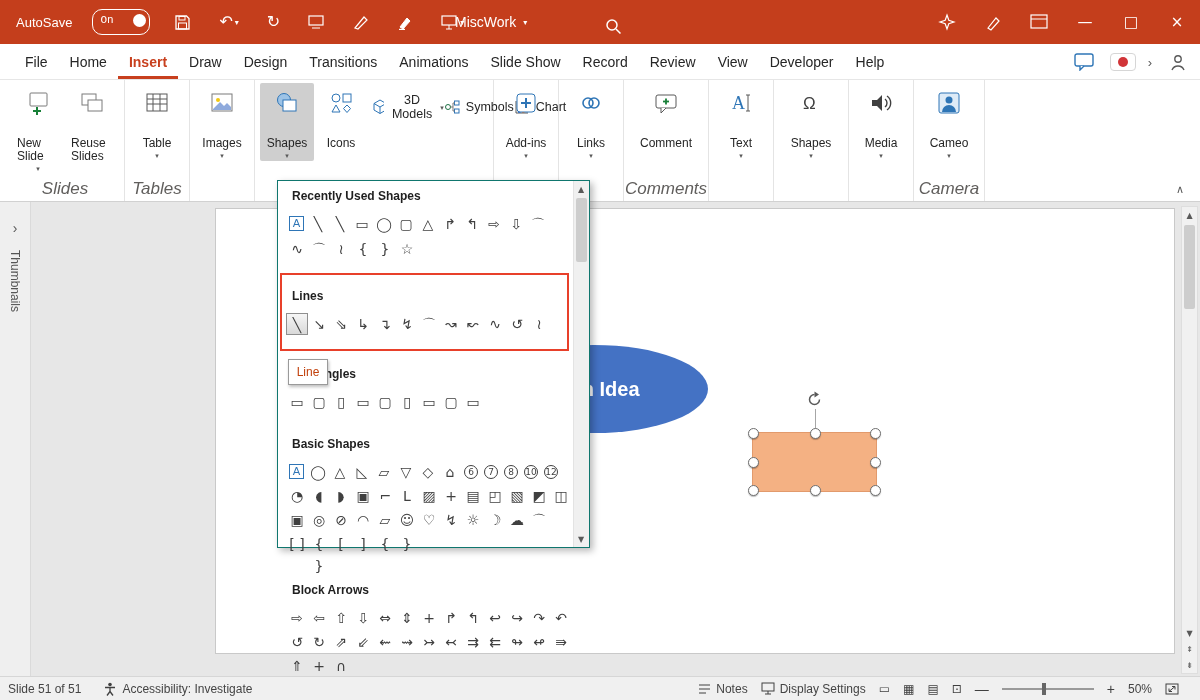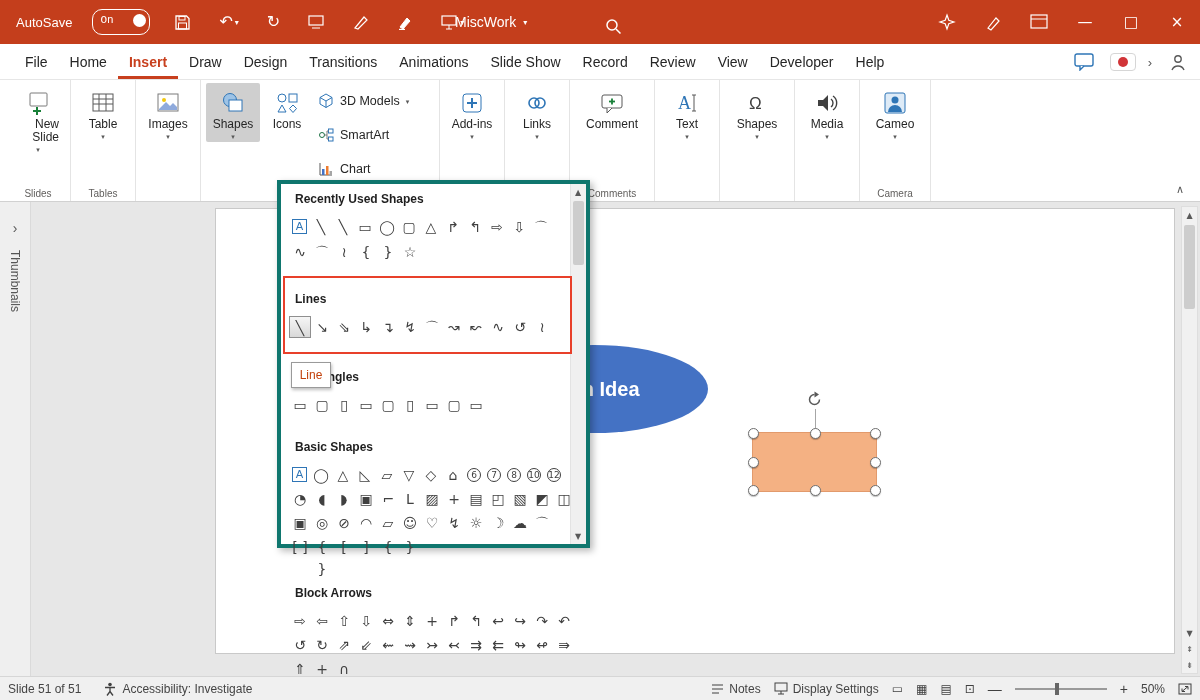--- a/index.html
+++ b/index.html
@@ -28,27 +28,27 @@
   .mtab.active{color:#C8401E;box-shadow:inset 0 -3px 0 #C8401E;font-weight:bold;}
   .mtab.contextual{color:#D83B01;}
   .mb-right{position:absolute;right:8px;top:0;height:36px;display:flex;align-items:center;gap:12px;}
   .record-pill{display:flex;align-items:center;gap:4px;border:1px solid #D6D6D6;border-radius:4px;padding:3px 7px;background:#fff;cursor:pointer;}
   .reddot{width:10px;height:10px;border-radius:50%;background:#D13438;}
   .mb-chev{font-size:13px;color:#595959;}
 
   
   #ribbon{position:absolute;top:80px;left:0;width:1200px;height:122px;background:#fff;border-bottom:1px solid #D1D1D1;display:flex;align-items:stretch;padding-left:6px;box-sizing:border-box;z-index:15;}
   .rgroup{position:relative;display:flex;align-items:flex-start;padding:3px 5px 18px;border-right:1px solid #E4E4E4;}
-  .glabel{position:absolute;bottom:2px;left:0;width:100%;text-align:center;font-size:10px;color:#605E5C;white-space:nowrap;}
+  .glabel{position:absolute;bottom:2px;left:0;width:100%;text-align:center;font-size:17px;color:#605E5C;white-space:nowrap;font-style:italic;}
   .rbtn{display:flex;flex-direction:column;align-items:center;width:54px;padding-top:5px;background:none;border:none;cursor:pointer;border-radius:2px;}
   .rbtn .icn{height:30px;display:flex;align-items:center;justify-content:center;}
-  .rlabel{font-size:12px;color:#262626;text-align:right;line-height:13px;margin-top:0;}
+  .rlabel{font-size:12px;color:#262626;text-align:left;line-height:13px;margin-top:19px;}
   .rchev{font-size:7px;color:#595959;margin-top:2px;font-family:"DejaVu Sans",sans-serif;}
   .rbtn.selected{background:#CFCFCF;}
-  .rstack{display:flex;flex-direction:column;gap:18px;padding:10px 4px 0;width:112px;}
+  .rstack{display:flex;flex-direction:row;gap:0;padding:10px 4px 0;width:112px;}
   .rsmall{display:flex;align-items:center;gap:6px;font-size:12.5px;color:#262626;background:none;border:none;cursor:pointer;padding:0;}
   #ribbon-collapse{position:absolute;right:10px;bottom:4px;font-size:11px;color:#595959;background:none;border:none;cursor:pointer;font-family:"DejaVu Sans",sans-serif;}
 
   
   #content{position:absolute;top:202px;left:0;width:1200px;height:474px;background:#E7E7E7;}
   #thumbstrip{position:absolute;left:0;top:0;width:30px;height:100%;background:#EFEFEF;border-right:1px solid #DADADA;cursor:pointer;}
   #thumbstrip .chev{display:block;text-align:center;margin-top:18px;color:#595959;font-size:14px;}
   #thumbstrip .vlabel{display:block;margin:14px auto 0;writing-mode:vertical-rl;font-size:12px;color:#555;}
   #slide{position:absolute;left:215px;top:6px;width:960px;height:446px;background:#fff;border:1px solid #C9C9C9;box-sizing:border-box;}
   #oval{position:absolute;left:480px;top:143px;width:228px;height:88px;border-radius:50%;display:flex;align-items:center;justify-content:center;z-index:5;}
@@ -59,28 +59,28 @@
   #rot-handle{position:absolute;left:calc(50% - 9px);top:-42px;cursor:pointer;}
   #vscroll{position:absolute;right:2px;top:4px;bottom:2px;width:17px;background:#F1F1F1;border:1px solid #DEDEDE;box-sizing:border-box;}
   .sbtn{width:15px;height:16px;display:flex;align-items:center;justify-content:center;font-size:8px;color:#595959;cursor:pointer;font-family:"DejaVu Sans",sans-serif;}
   #vthumb{position:absolute;top:18px;left:2px;width:11px;height:84px;background:#CDCDCD;border-radius:2px;cursor:pointer;}
   #vs-bottom{position:absolute;bottom:0;left:0;}
 
   
   #statusbar{position:absolute;top:676px;left:0;width:1200px;height:24px;background:#F0F0F0;border-top:1px solid #D6D6D6;display:flex;align-items:center;font-size:12px;color:#444;box-sizing:border-box;z-index:10;}
   .sb-item{display:flex;align-items:center;gap:5px;cursor:pointer;white-space:nowrap;}
   #sb-left{display:flex;align-items:center;gap:22px;padding-left:8px;}
-  #sb-right{margin-left:auto;display:flex;align-items:center;gap:13px;padding-right:8px;}
+  #sb-right{margin-left:auto;display:flex;align-items:center;gap:13px;padding-right:21px;}
   .viewglyph{font-size:12px;color:#404040;font-family:"DejaVu Sans",sans-serif;cursor:pointer;}
   #zoom-slider{width:92px;height:2px;background:#9A9A9A;position:relative;cursor:pointer;}
   #zoom-thumb{position:absolute;left:40px;top:-5px;width:4px;height:12px;background:#666;}
   .zbtn{font-size:14px;color:#404040;cursor:pointer;}
 
   
-  #shapes-panel{position:absolute;left:277px;top:180px;width:313px;height:368px;background:#fff;border:4px solid #0f766e;box-shadow:3px 3px 7px rgba(0,0,0,.28);z-index:100;box-sizing:border-box;}
+  #shapes-panel{position:absolute;left:277px;top:180px;width:313px;height:368px;background:#fff;border:1px solid #0f766e;box-shadow:3px 3px 7px rgba(0,0,0,.28);z-index:100;box-sizing:border-box;}
   .panel-inner{position:absolute;left:0;top:0;right:16px;bottom:0;}
   .ptitle{position:absolute;left:14px;font-size:12px;font-weight:bold;color:#1F1F1F;white-space:nowrap;}
   .prow{position:absolute;left:8px;display:flex;}
   .sg{width:22px;height:22px;line-height:22px;text-align:center;font-family:"DejaVu Sans",sans-serif;font-size:14px;color:#404040;cursor:pointer;box-sizing:border-box;}
   .sg.tbox{border:1px solid #2E75B6;color:#2E75B6;width:15px;height:15px;line-height:14px;font-size:11px;margin:3px;}
   .sg.circ{border:1px solid #404040;border-radius:50%;width:14px;height:14px;line-height:13px;font-size:9px;margin:4px 3px;}
   #lines-row .sg:first-child{background:linear-gradient(#F6F6F6,#D9D9D9);border:1px solid #8F8F8F;}
   #lines-highlight{position:absolute;left:2px;top:92px;width:289px;height:78px;border:2px solid #E8402A;pointer-events:none;z-index:6;box-sizing:border-box;}
   #line-tooltip{position:absolute;left:10px;top:178px;width:38px;height:24px;background:#fff;border:1px solid #9A9A9A;box-shadow:1px 2px 3px rgba(0,0,0,.25);font-size:12px;color:#c2410c;text-align:center;line-height:24px;z-index:8;}
   #panel-scroll{position:absolute;right:0;top:0;bottom:0;width:16px;background:#F0F0F0;border-left:1px solid #E3E3E3;box-sizing:border-box;}
@@ -210,20 +210,29 @@
       <span class="icn">
         <svg width="26" height="26">
             <rect x="5" y="3" width="17" height="13" rx="1" fill="#fff" stroke="#7B7B7B"></rect>
             <line x1="8" y1="21" x2="16" y2="21" stroke="#188038" stroke-width="2"></line>
             <line x1="12" y1="17" x2="12" y2="25" stroke="#188038" stroke-width="2"></line>
           </svg>
       </span>
       <span class="rlabel">New Slide</span>
       <span class="rchev">▾</span>
     </button>
+    <button class="rbtn">
+      <span class="icn">
+        <svg width="26" height="26">
+            <rect x="3" y="4" width="14" height="11" fill="#fff" stroke="#7B7B7B"></rect>
+            <rect x="9" y="10" width="14" height="11" fill="#fff" stroke="#7B7B7B"></rect>
+          </svg>
+      </span>
+      <span class="rlabel">Reuse Slides</span>
+    </button>
     <span class="glabel">Slides</span>
   </div>
 
   <div class="rgroup">
     <button class="rbtn">
       <span class="icn">
         <svg width="26" height="26">
             <rect x="3" y="4" width="20" height="17" fill="#fff" stroke="#595959"></rect>
             <line x1="3" y1="9" x2="23" y2="9" stroke="#595959"></line>
             <line x1="3" y1="14" x2="23" y2="14" stroke="#595959"></line>
@@ -282,21 +291,21 @@
         <span>3D Models</span>
         <span class="rchev">▾</span>
       </button>
       <button class="rsmall">
         <svg width="16" height="16">
             <circle cx="4" cy="8" r="2.5" fill="none" stroke="#1E7145"></circle>
             <rect x="10.5" y="2" width="4.5" height="4" fill="none" stroke="#2E75B6"></rect>
             <rect x="10.5" y="10" width="4.5" height="4" fill="none" stroke="#2E75B6"></rect>
             <path d="M6.5 8 H9 M9 4 H10.5 M9 12 H10.5 M9 4 V12" stroke="#7B7B7B" fill="none"></path>
           </svg>
-        <span>SmartArt</span>
+        <span>Symbols</span>
       </button>
       <button class="rsmall">
         <svg width="16" height="16">
             <line x1="2" y1="14" x2="14" y2="14" stroke="#595959"></line>
             <line x1="2" y1="14" x2="2" y2="2" stroke="#595959"></line>
             <rect x="4" y="8" width="2.5" height="6" fill="#4472C4"></rect>
             <rect x="8" y="5" width="2.5" height="9" fill="#ED7D31"></rect>
             <rect x="11.5" y="10" width="2.5" height="4" fill="#A5A5A5"></rect>
           </svg>
         <span>Chart</span>

